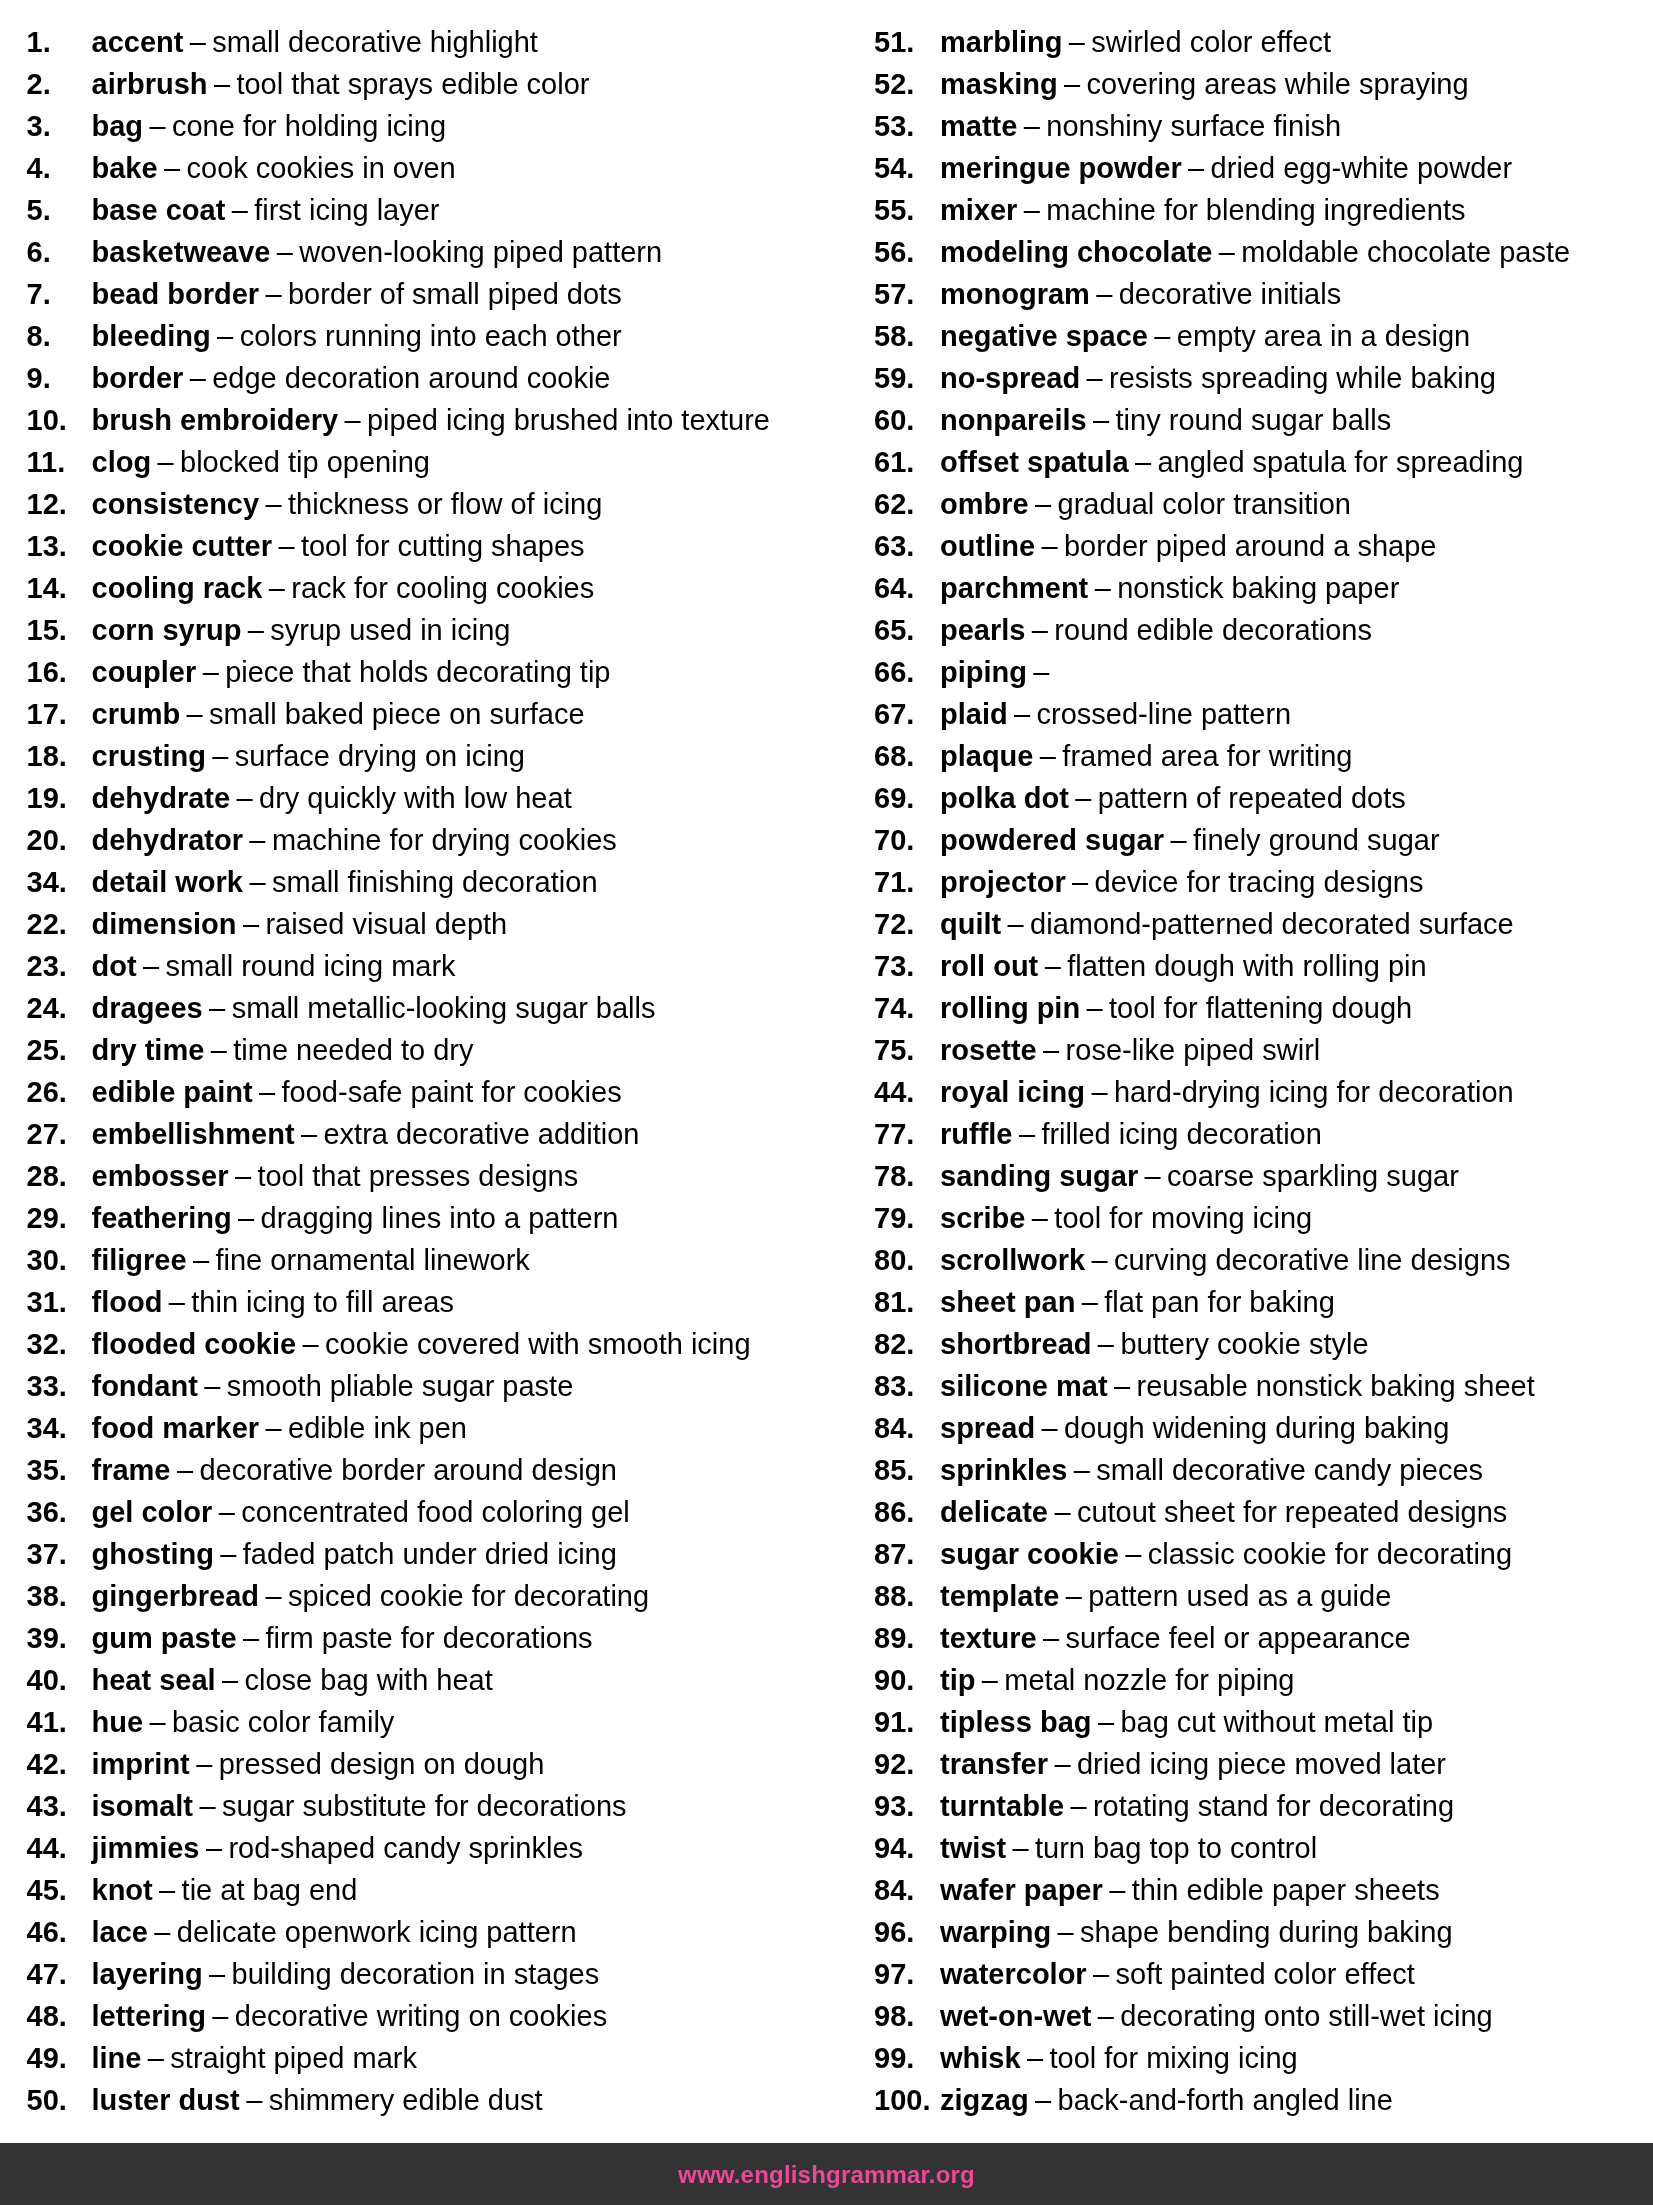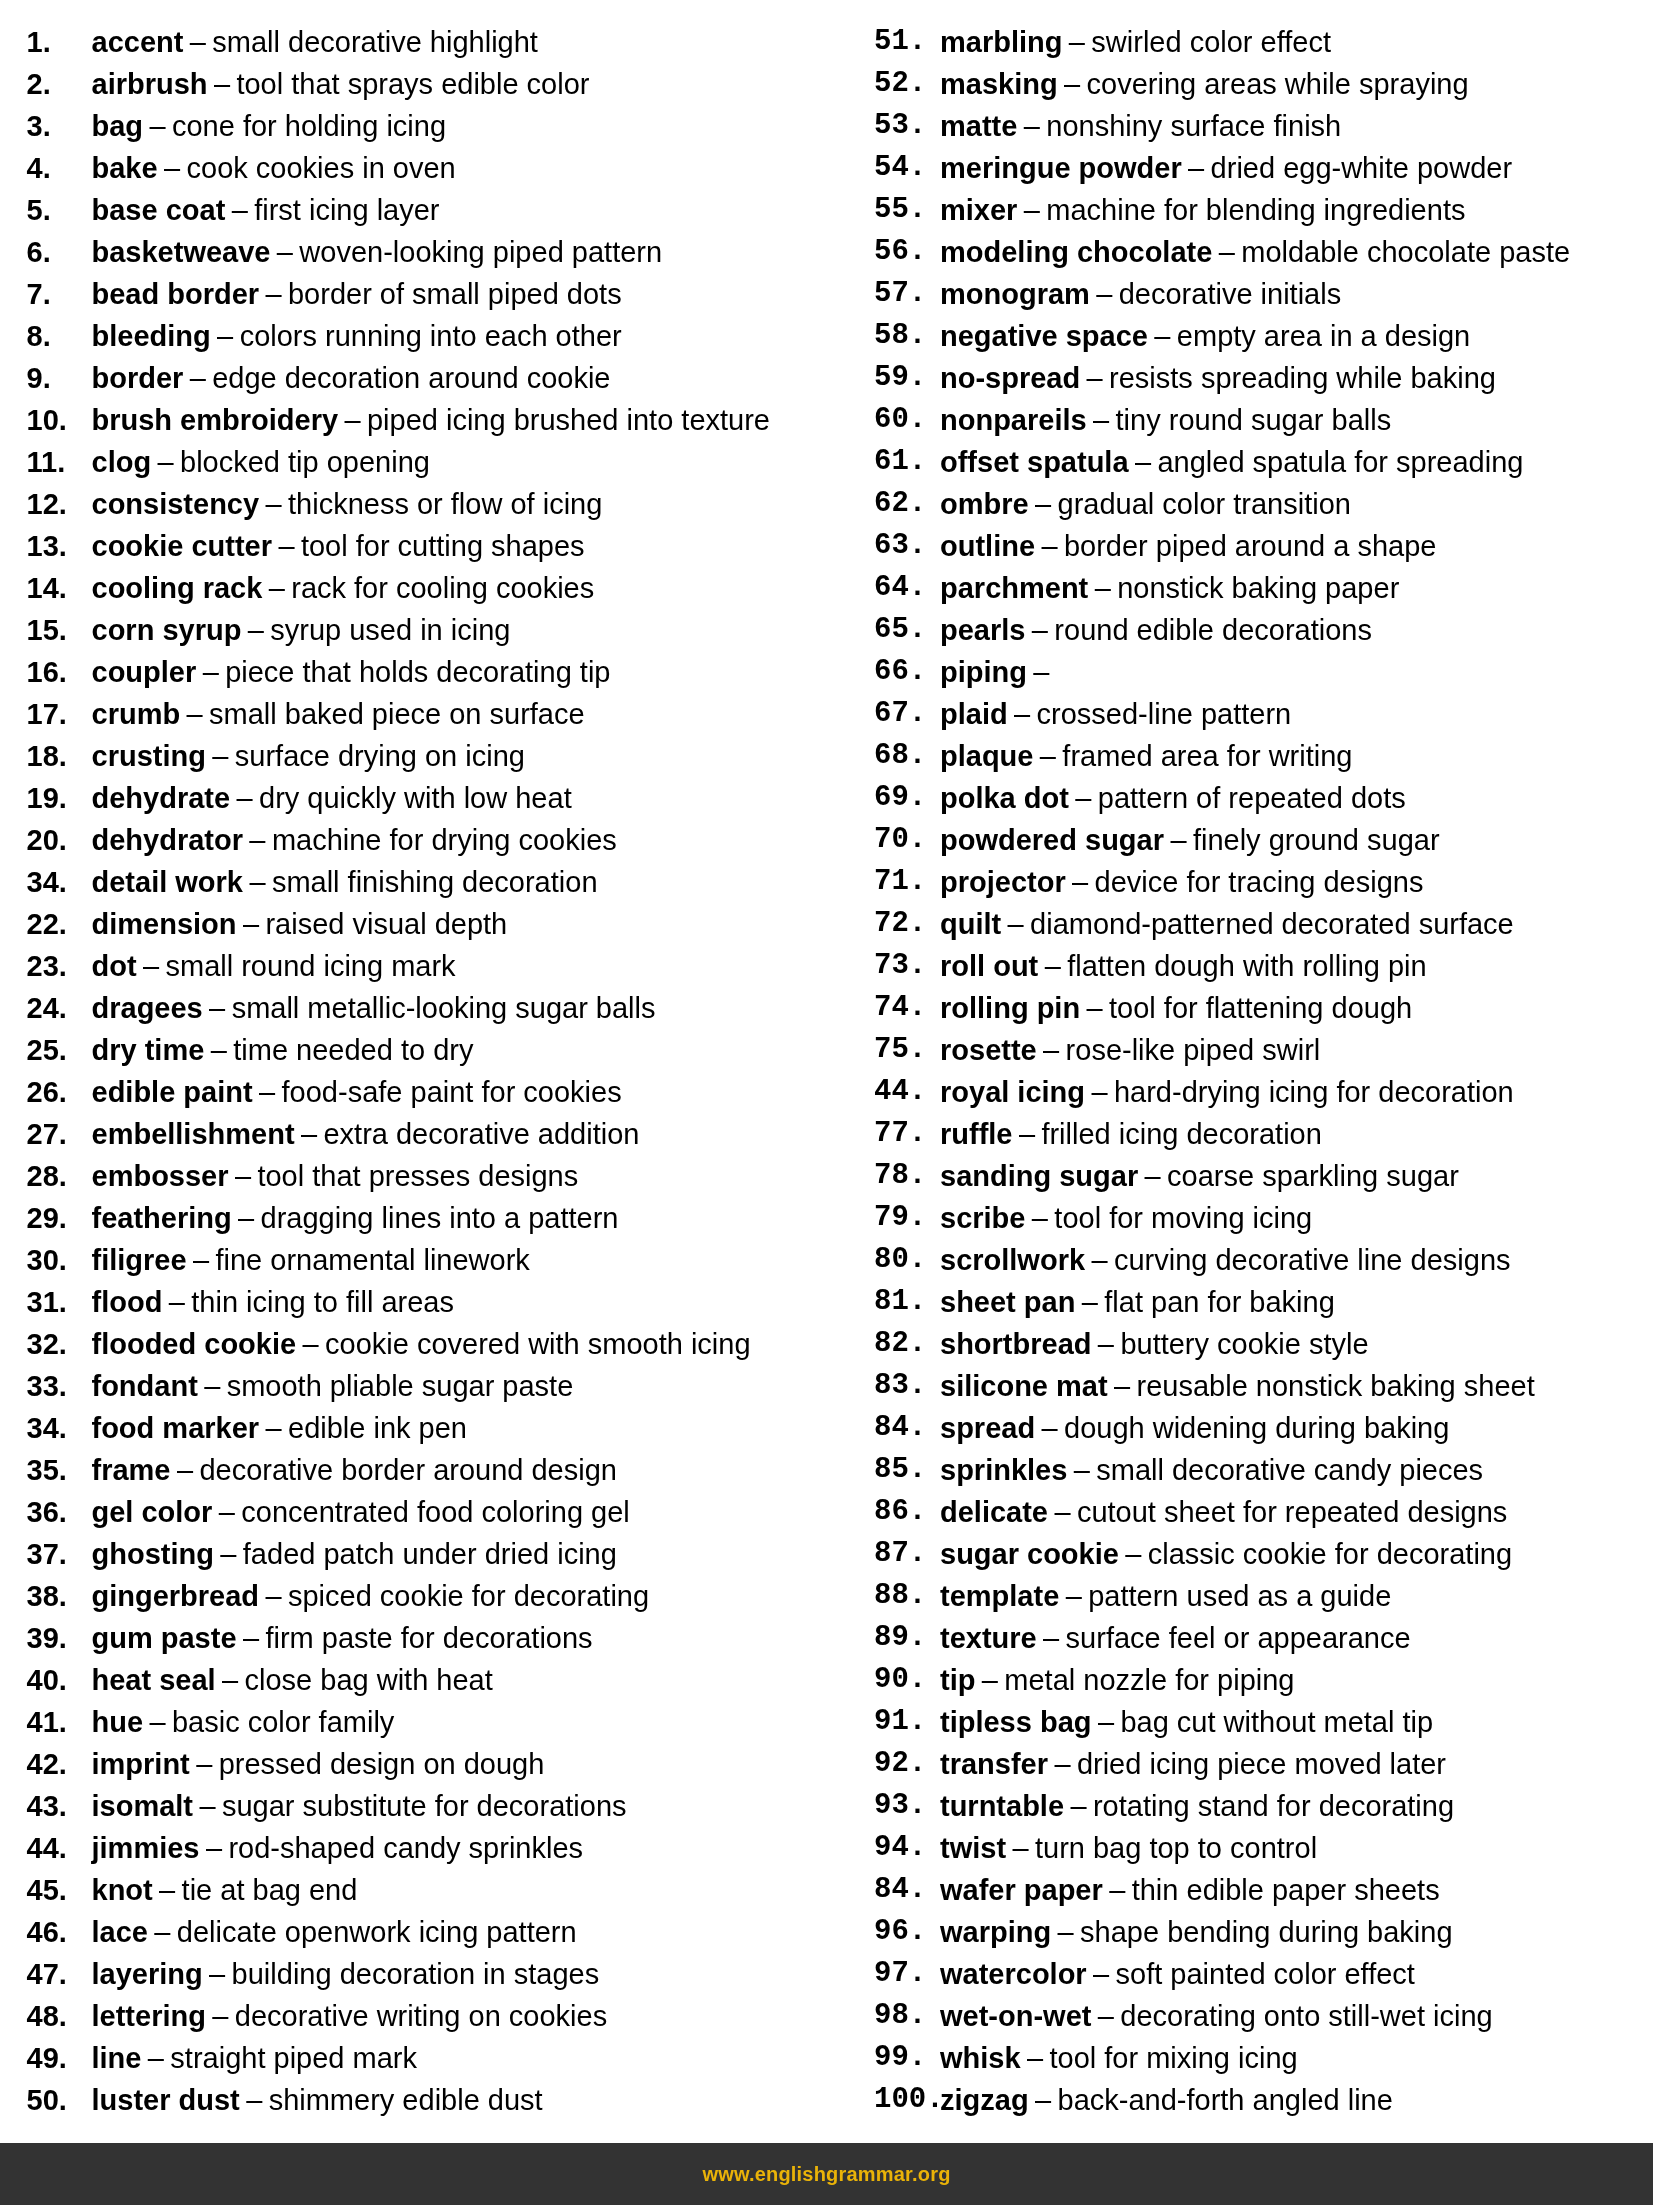--- a/index.html
+++ b/index.html
@@ -35,39 +35,39 @@
       white-space: nowrap;
       display: flex;
       align-items: center;
     }
     .num {
       font-weight: bold;
       display: inline-block;
       width: 65px;
       flex: 0 0 65px;
     }
-    .col.right .num { width: 66px; flex-basis: 66px; font-family: Liberation Mono, monospace; }
+    .col.right .num { width: 66px; flex-basis: 66px; }
     .term { font-weight: bold; }
     .sep { font-weight: normal; padding: 0 0.22em; }
     .def { font-weight: normal; }
     .footer {
       position: absolute;
       left: 0;
       top: 2143px;
       width: 1653px;
       height: 63px;
       background: #333333;
       display: flex;
       align-items: center;
       justify-content: center;
     }
     .footer-text {
-      color: #eab308;
+      color: #ec4899;
       font-weight: bold;
-      font-size: 20px;
+      font-size: 24px;
       letter-spacing: 0.2px;
     }
   </style>
 </head>
 <body>
 
 <div class="columns">
   <div class="col left" id="col-left">
       <div class="entry">
         <span class="num">1.</span>

